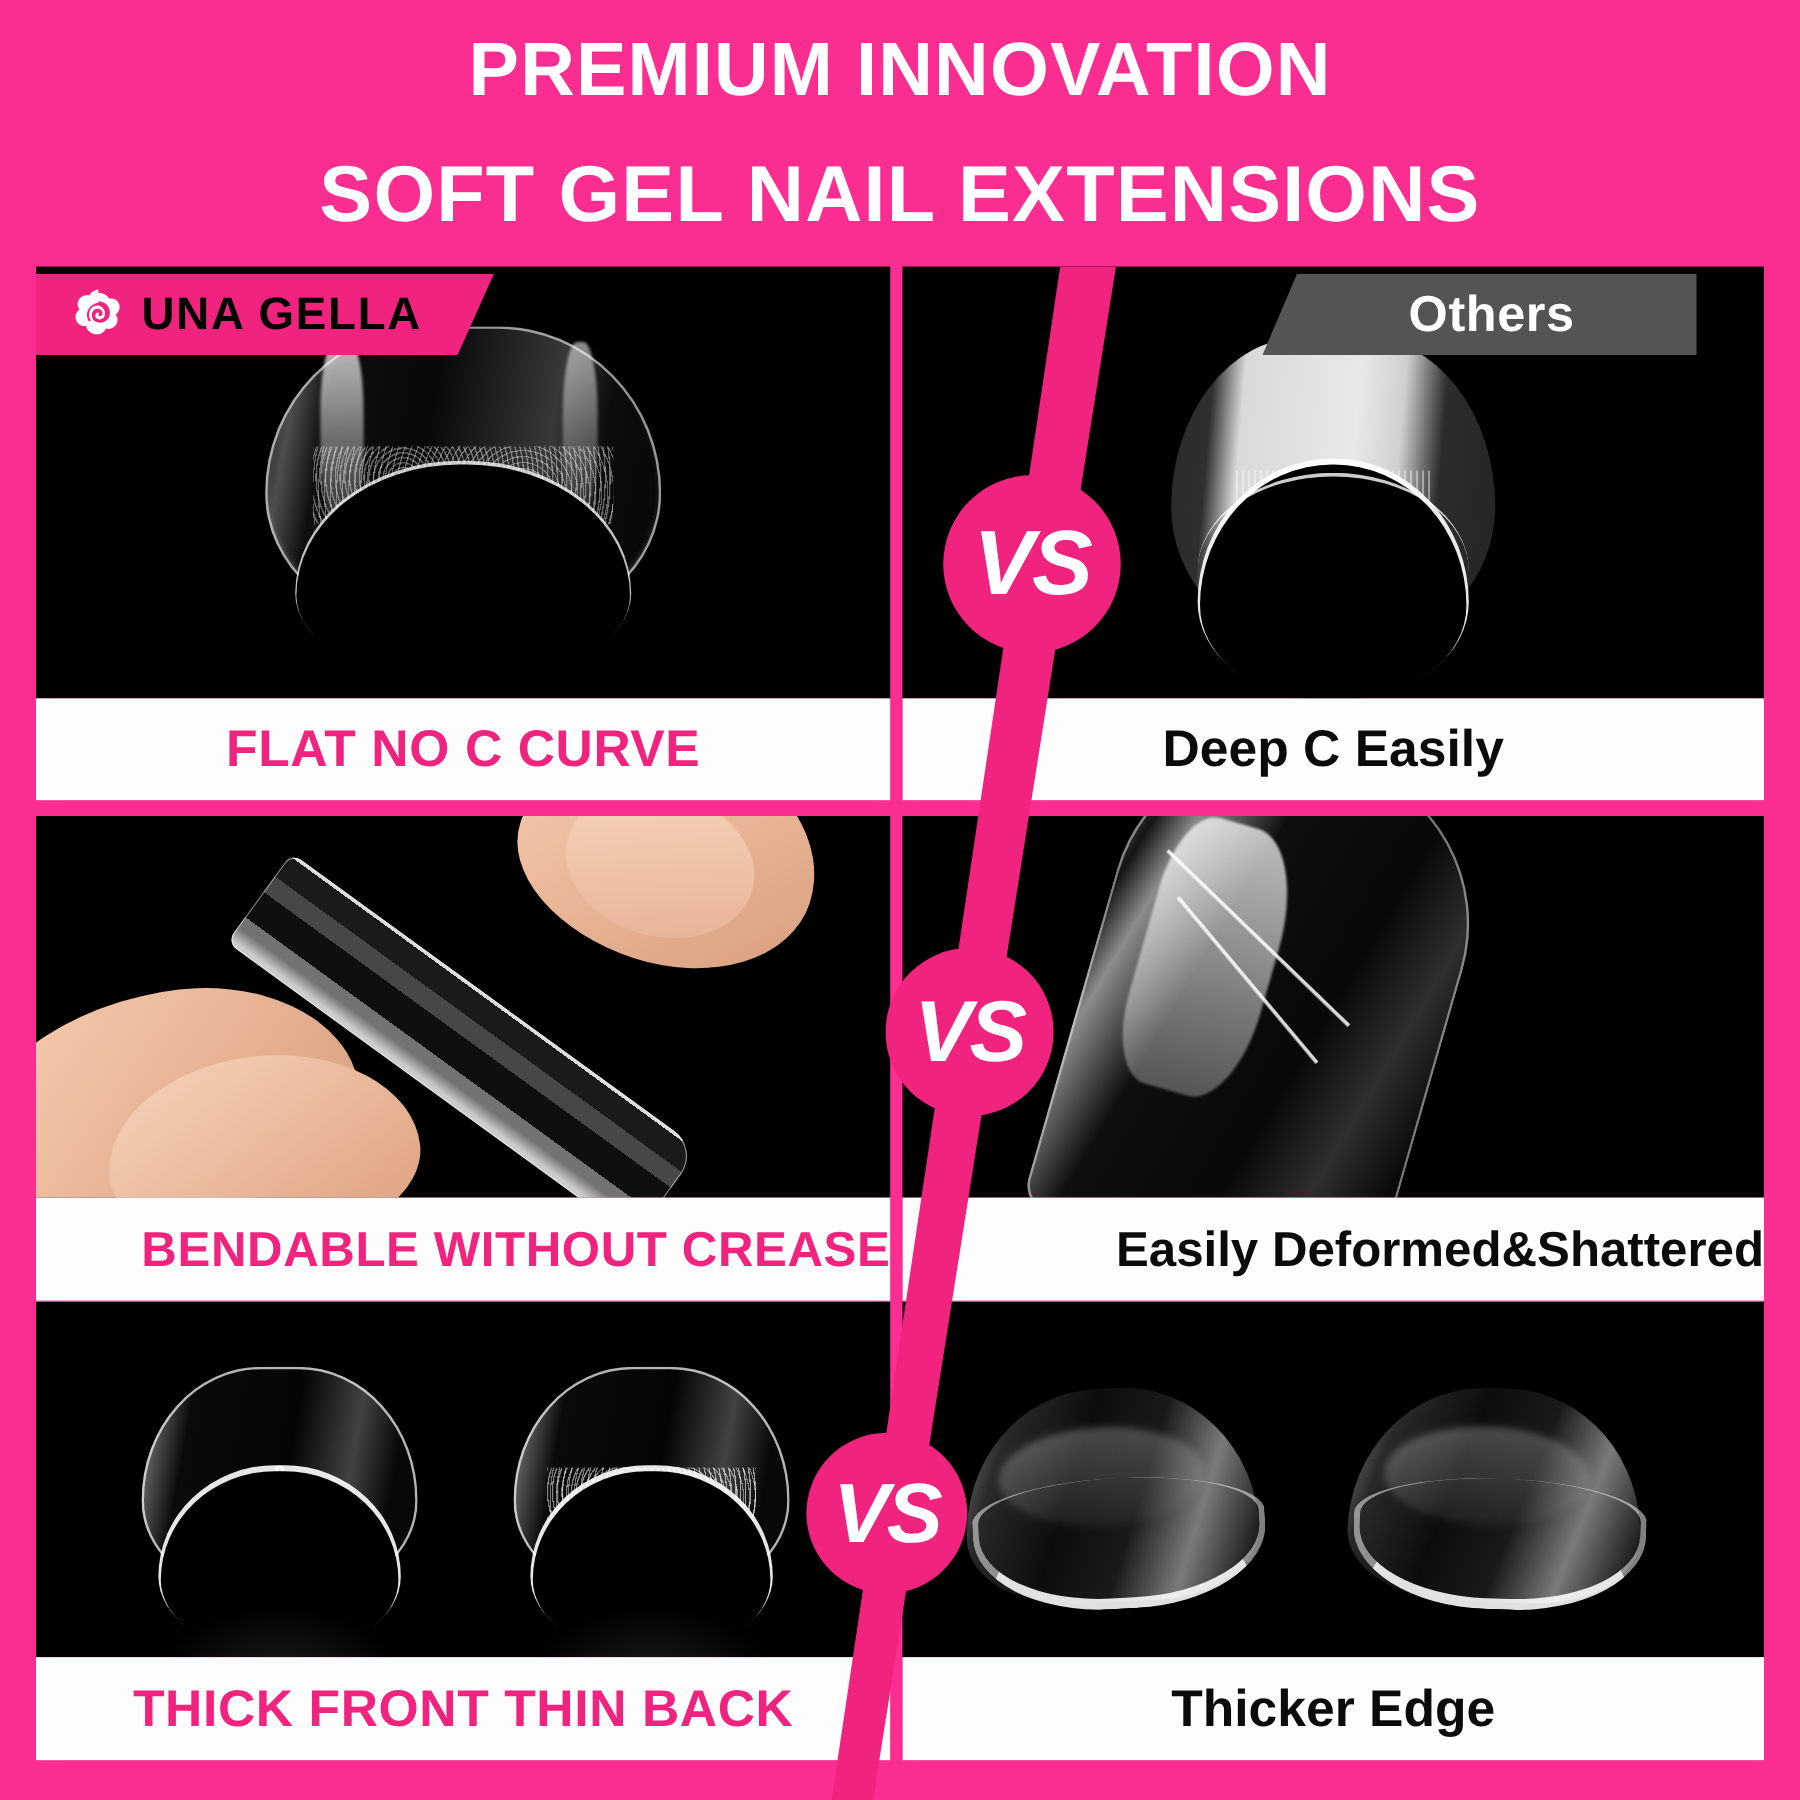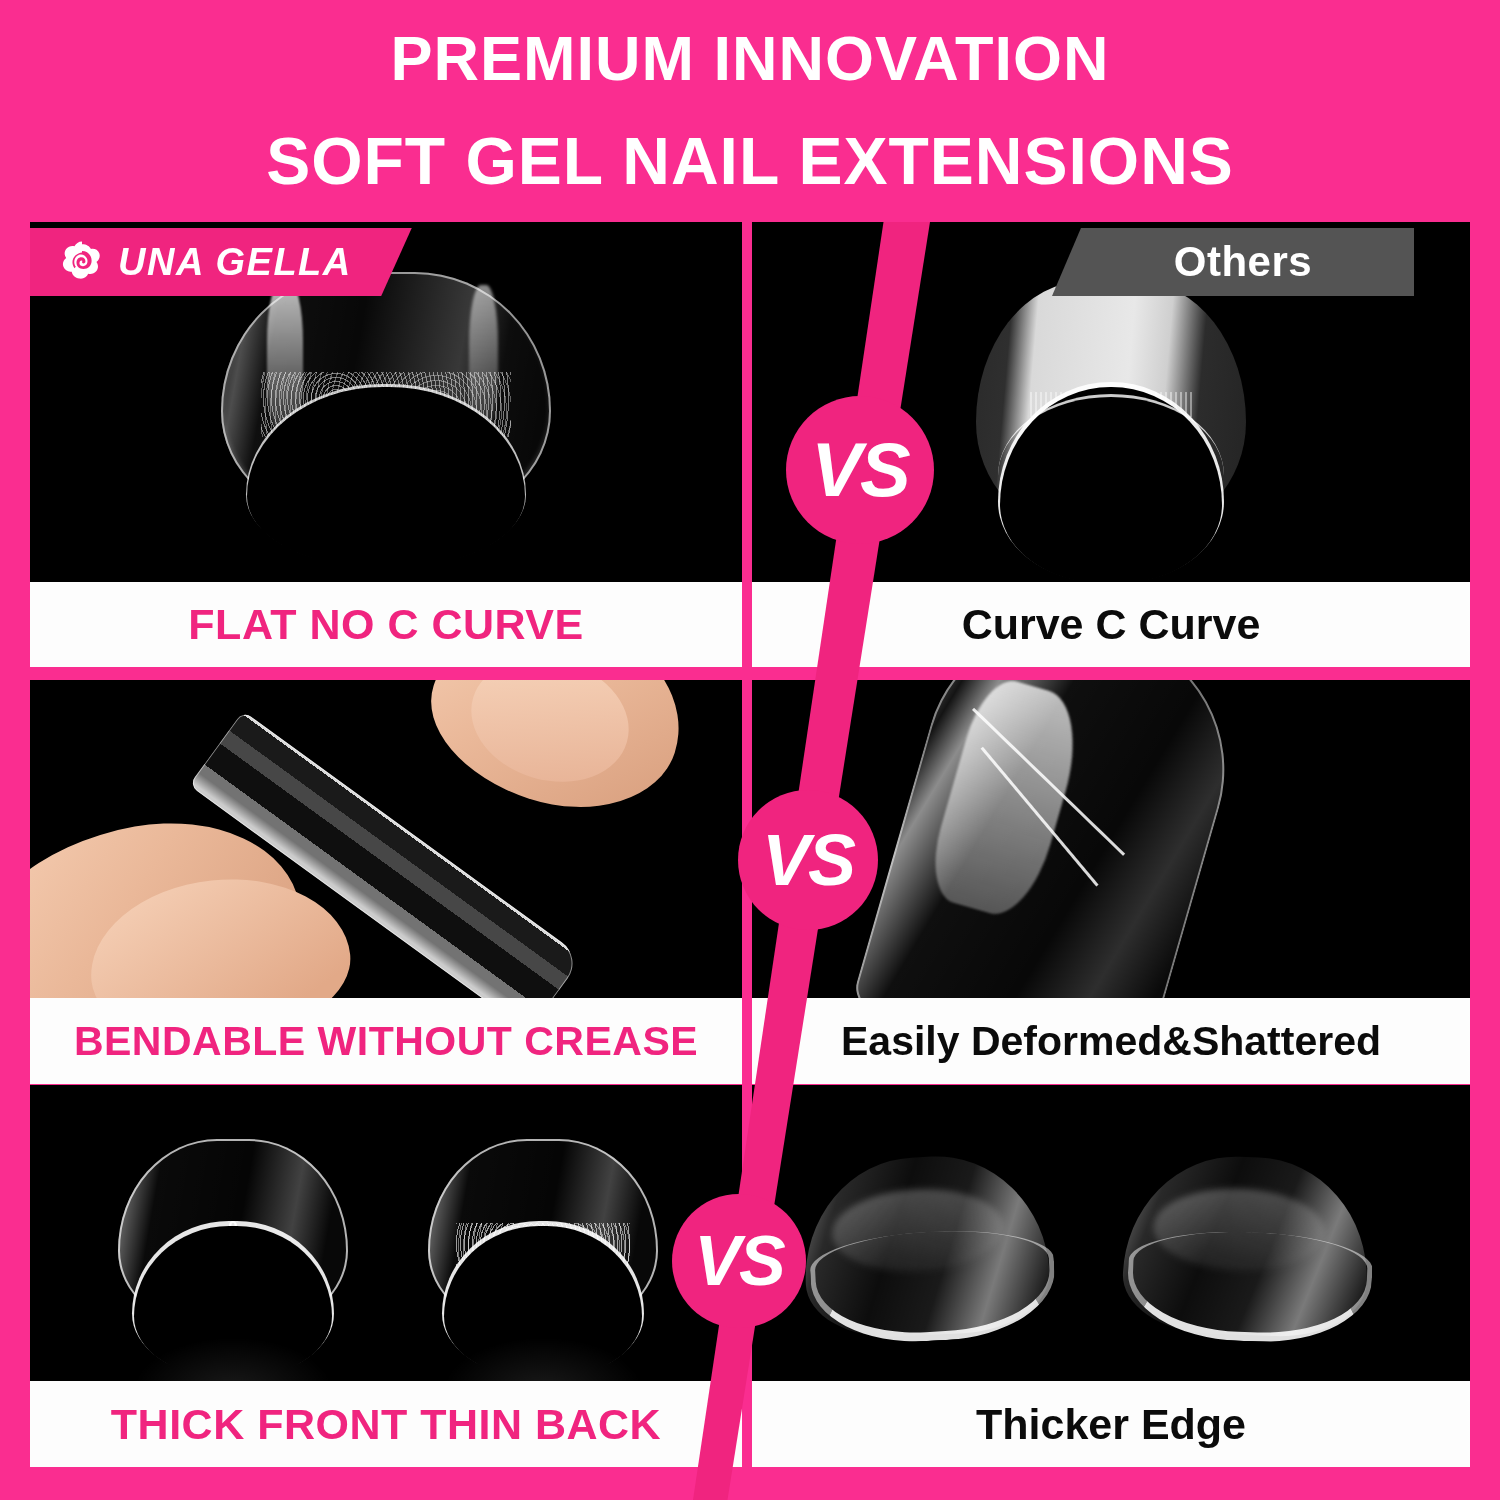--- a/index.html
+++ b/index.html
@@ -82,21 +82,21 @@
   .caption {
     position: absolute;
     left: 0;
     width: 100%;
     background: #fdfdfd;
     display: flex;
     align-items: center;
     justify-content: center;
   }
   .r1 .caption { top: 360px; height: 85px; }
-  .r2 .caption { top: 318px; height: 86px; }
+  .r2 .caption { top: 318px; height: 86px; justify-content: flex-end; }
   .r3 .caption { top: 296px; height: 86px; }
 
   .caption span {
     white-space: nowrap;
     font-weight: 700;
     line-height: 1;
   }
   .caption.ours span {
     color: #F0247F;
     font-size: 43px;
@@ -122,26 +122,25 @@
   }
   .tag-ours {
     left: 30px;
     top: 228px;
     background: #F0247F;
     clip-path: polygon(0 0, 100% 0, 92% 100%, 0 100%);
     padding-right: 60px;
     gap: 14px;
   }
   .tag-ours .brand-name {
-    color: #ffffff;
+    color: #000000;
     font-size: 38px;
     font-weight: 700;
     letter-spacing: 1.5px;
     white-space: nowrap;
-    font-style: italic;
   }
   .rose-icon { width: 44px; height: 44px; display: block; flex: 0 0 auto; }
 
   .tag-others {
     left: 1052px;
     top: 228px;
     width: 362px;
     background: #545454;
     clip-path: polygon(8% 0, 100% 0, 100% 100%, 0 100%);
     justify-content: center;
@@ -485,21 +484,21 @@
         <div class="stage">
           <div class="tip-deep">
             <div class="body"></div>
             <div class="texture"></div>
             <div class="cavity"></div>
             <div class="rim"></div>
           </div>
         </div>
       </div>
       <div class="caption theirs">
-        <span>Curve C Curve</span>
+        <span>Deep C Easily</span>
       </div>
     </div>
   </div>
 
   <div class="row r2">
     <div class="cell left">
       <div class="photo">
         <div class="stage bend-scene">
           <div class="finger f1"></div>
           <div class="finger f1b"></div>

